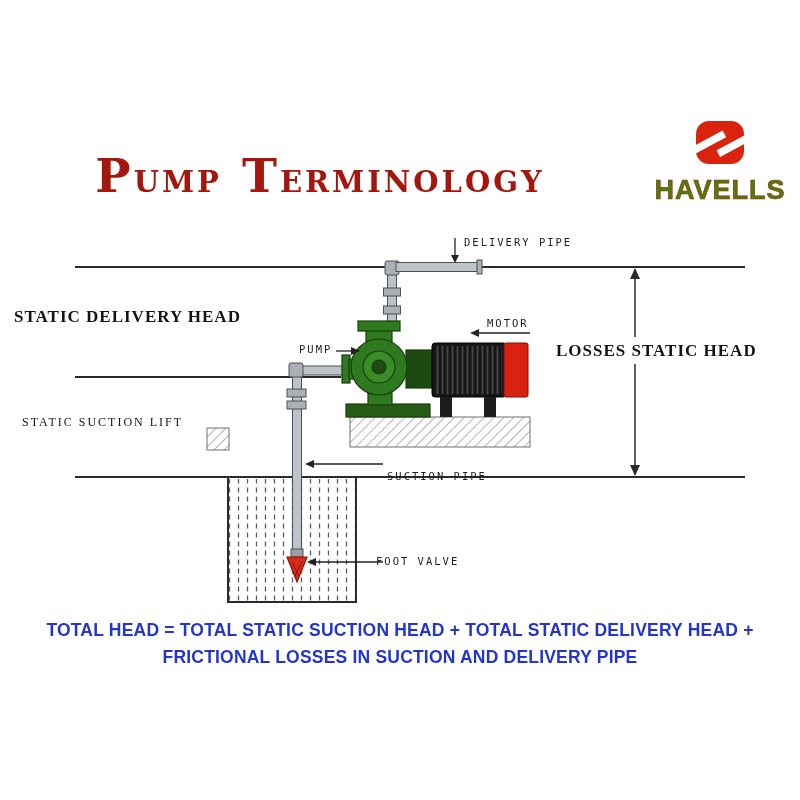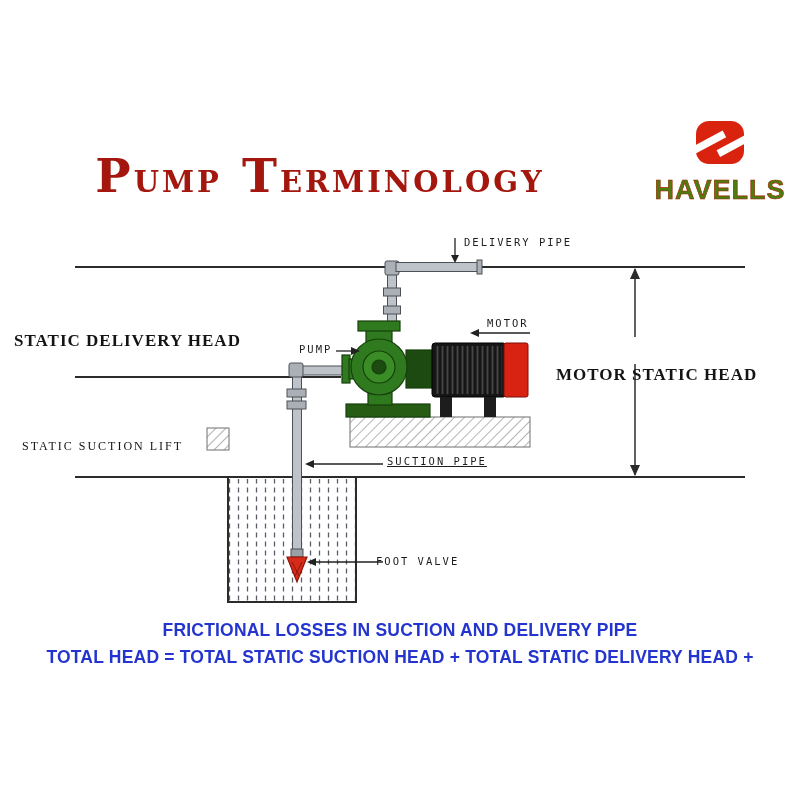--- a/index.html
+++ b/index.html
@@ -56,21 +56,20 @@
   .diagram-svg { left: 0; top: 0; }
 
   
   .serif-label {
     position: absolute;
     font-family: "Liberation Serif", serif;
     color: #141414;
     font-size: 17px;
     letter-spacing: 1px;
     white-space: nowrap;
-    margin-top: 24px;
   }
   .serif-label.bold { font-weight: 700; }
 
   
   .cad-label {
     position: absolute;
     font-family: "DejaVu Sans Mono", monospace;
     font-size: 10.5px;
     letter-spacing: 2px;
     color: #1d1d1d;
@@ -197,24 +196,24 @@
     <polygon points="351,347 351,355 360,351" stroke="none"></polygon>
     <line x1="383" y1="464" x2="313" y2="464"></line>
     <polygon points="314,460 314,468 305,464" stroke="none"></polygon>
     <line x1="383" y1="562" x2="315" y2="562"></line>
     <polygon points="316,558 316,566 307,562" stroke="none"></polygon>
   </g>
 </svg>
 
 <div class="serif-label bold" style="left:14px; top:307px;">STATIC DELIVERY HEAD</div>
 <div class="serif-label" style="left:22px; top:415px; font-size:12px; letter-spacing:2px;">STATIC SUCTION LIFT</div>
-<div class="serif-label bold" style="left:556px; top:341px;">MOTOR STATIC HEAD</div>
+<div class="serif-label bold" style="left:556px; top:341px;">LOSSES STATIC HEAD</div>
 
 <div class="cad-label" style="left:464px; top:222px;margin-top:14px;">DELIVERY PIPE</div>
 <div class="cad-label" style="left:487px; top:317px;text-align:right;">MOTOR</div>
 <div class="cad-label" style="left:299px; top:343px;">PUMP</div>
-<div class="cad-label" style="left:387px; top:455px;text-decoration:underline;">SUCTION PIPE</div>
+<div class="cad-label" style="left:387px; top:470px;">SUCTION PIPE</div>
 <div class="cad-label" style="left:376px; top:555px;">FOOT VALVE</div>
 
 <div class="formula">
+  <div>TOTAL HEAD = TOTAL STATIC SUCTION HEAD + TOTAL STATIC DELIVERY HEAD +</div>
   <div>FRICTIONAL LOSSES IN SUCTION AND DELIVERY PIPE</div>
-  <div>TOTAL HEAD = TOTAL STATIC SUCTION HEAD + TOTAL STATIC DELIVERY HEAD +</div>
 </div>
 
 </body></html>

